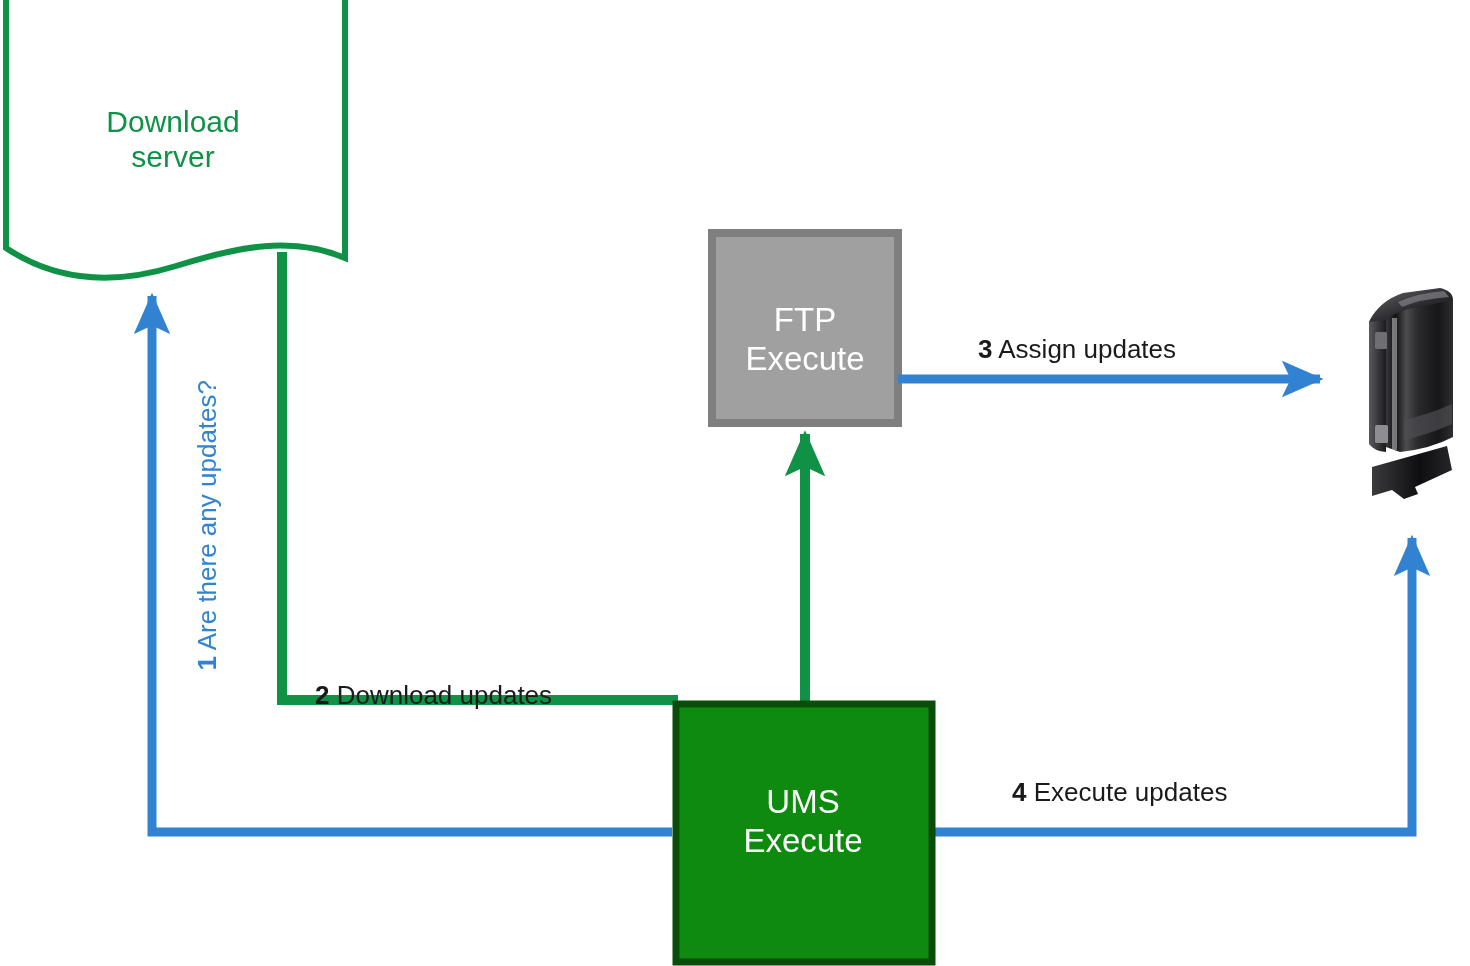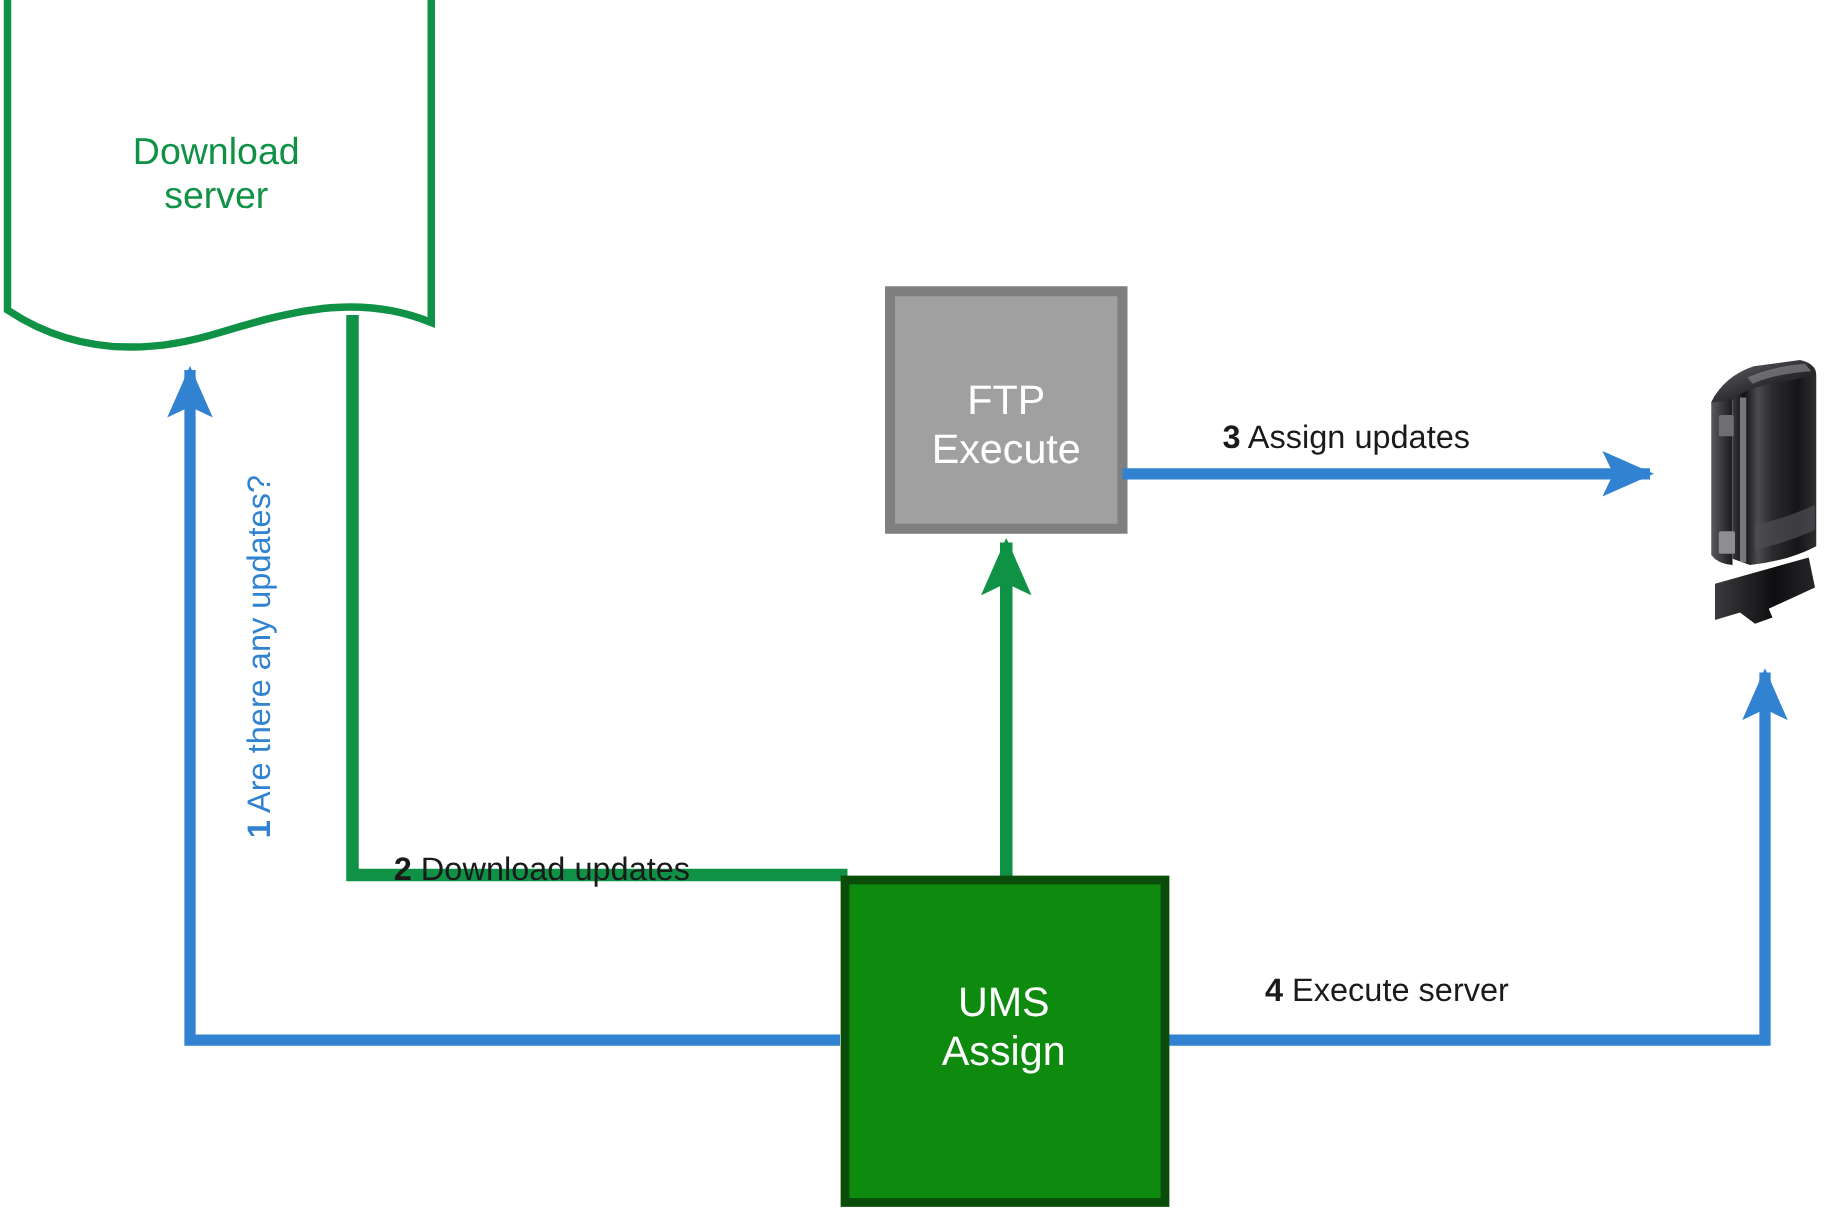--- a/index.html
+++ b/index.html
@@ -178,31 +178,31 @@
     </g>
   </svg>
 
   <div class="node-label lbl-download">Download
 server</div>
 
   <div class="node-label lbl-ftp">FTP
 Execute</div>
 
   <div class="node-label lbl-ums">UMS
-Assign</div>
+Execute</div>
 
   <div class="lbl-step1">
     <b>1</b><span> Are there any updates?</span>
   </div>
 
   <div class="flow-label lbl-step2">
     <b>2</b><span> Download updates</span>
   </div>
 
   <div class="flow-label lbl-step3">
     <b>3</b><span> Assign updates</span>
   </div>
 
   <div class="flow-label lbl-step4">
-    <b>4</b><span> Execute server</span>
+    <b>4</b><span> Execute updates</span>
   </div>
 
 </div>
 
 </body></html>

